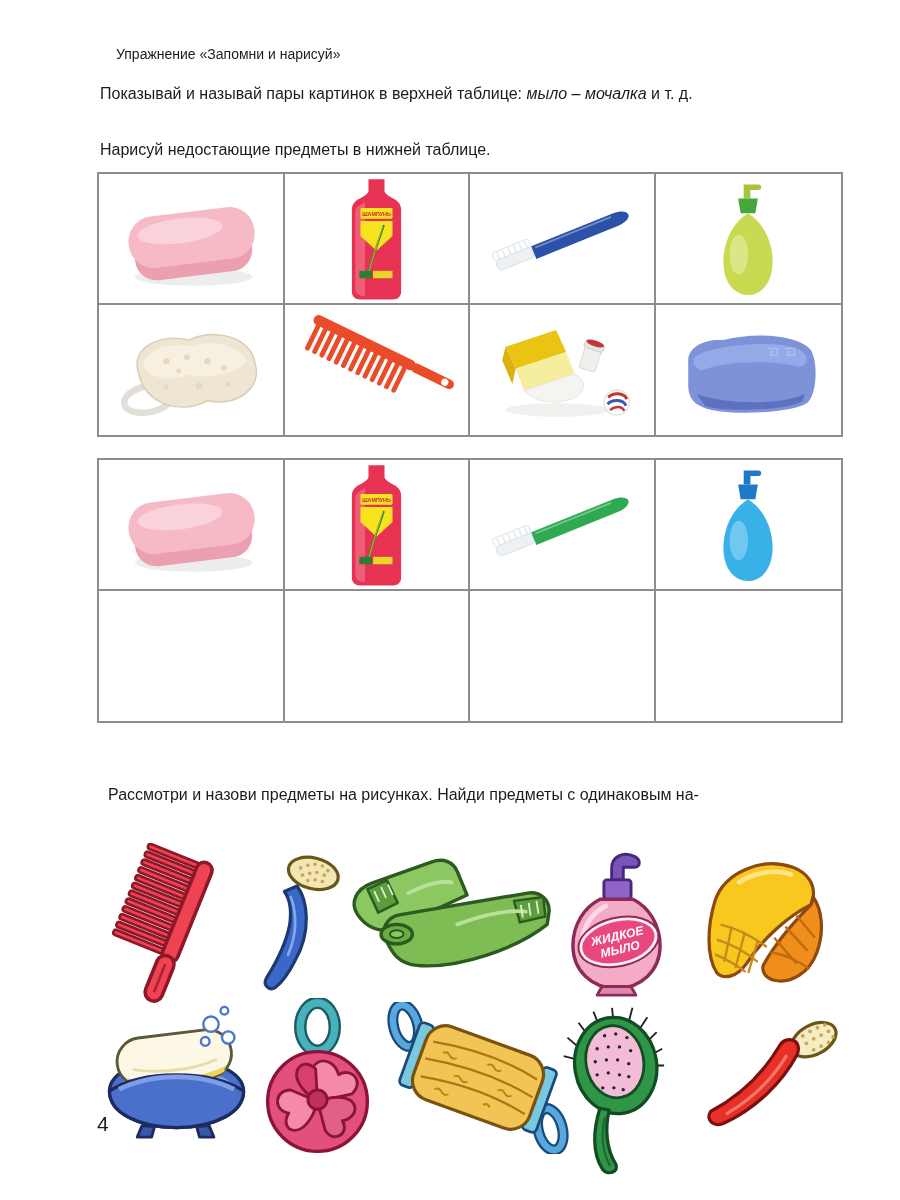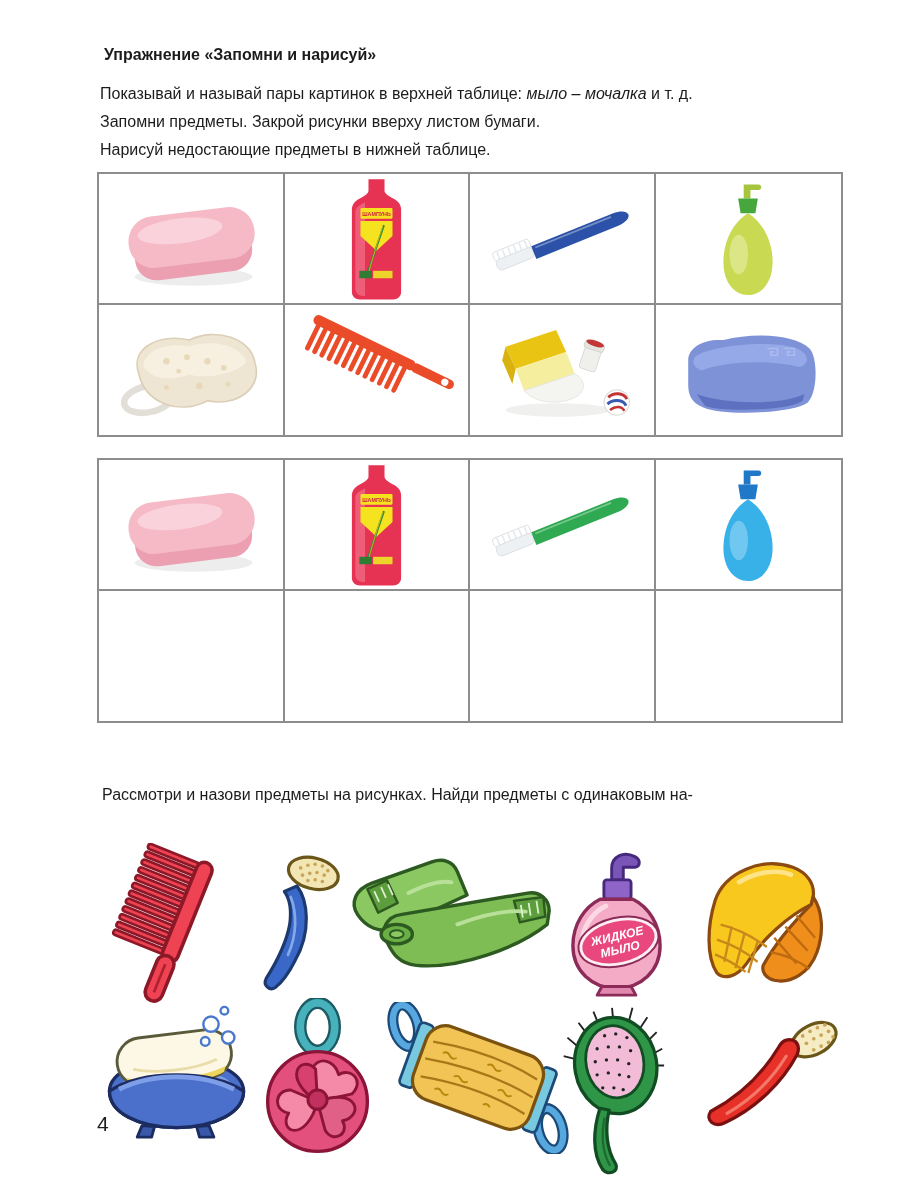--- a/index.html
+++ b/index.html
@@ -1,19 +1,19 @@
 <!DOCTYPE html>
 <html><head>
 <meta charset="utf-8">
 <style>
   * { margin:0; padding:0; box-sizing:border-box; }
   html,body { background:#ffffff; }
   body { font-family:"Liberation Sans", sans-serif; color:#222; }
   .page { position:relative; width:900px; height:1200px; background:#ffffff; overflow:hidden; }
-  .ex-title { position:absolute; left:104px; font-size:16px; font-weight:700; color:#1c1c1c; }
+  .ex-title { position:absolute; left:116px; font-size:14px; font-weight:400; color:#1c1c1c; }
   .ex-text  { position:absolute; left:100px; font-size:16px; line-height:28px; color:#1c1c1c; }
   .ex-text em { font-style:italic; }
   .mem-table { position:absolute; left:97px; width:746px; height:265px;
                display:grid; grid-template-columns:repeat(4,1fr); grid-template-rows:repeat(2,1fr);
                border:2px solid #8d8d8d; background:#fff; }
   .cell { border-right:2px solid #8d8d8d; border-bottom:2px solid #8d8d8d;
           display:flex; align-items:center; justify-content:center; overflow:hidden; }
   .cell:nth-child(4n) { border-right:none; }
   .cell:nth-child(n+5) { border-bottom:none; }
   .cartoon { position:absolute; }
@@ -58,21 +58,21 @@
         <path d="M53,12 h24 c6,0 6,9 0,9 h-13 v14 h-11 Z" fill="var(--noz)"></path>
         <path d="M44,35 h32 l-4,24 h-24 Z" fill="var(--cap)"></path>
         <path d="M60,59 C38,72 20,102 20,138 c0,34 18,54 40,54 s40,-20 40,-54 c0,-36 -18,-66 -40,-79 Z" fill="var(--body)"></path>
         <ellipse cx="45" cy="126" rx="15" ry="32" fill="var(--hl)" opacity="0.55"></ellipse>
       </g>
     </defs>
   </svg>
 
   <h1 class="ex-title" style="top:46px">Упражнение «Запомни и нарисуй»</h1>
 
-  <p class="ex-text" style="top:80px"><span>Показывай и называй пары картинок в верхней таблице: </span><em>мыло – мочалка</em><span> и т. д.</span><br><span>Запомни предметы. Закрой рисунки вверху листом бумаги.</span><br><span>Нарисуй недостающие предметы в нижней таблице.</span></p>
+  <p class="ex-text" style="top:80px"><span>Показывай и называй пары картинок в верхней таблице: </span><em>мыло – мочалка</em><span> и т. д.</span><br><br><span>Нарисуй недостающие предметы в нижней таблице.</span></p>
 
   <div class="mem-table" style="top:172px">
     <div class="cell">
       <svg viewBox="0 0 170 120" width="152" height="107">
           <use href="#def-soap"></use>
         </svg>
     </div>
     <div class="cell">
       <svg viewBox="0 0 110 215" width="63" height="123">
           <use href="#def-shampoo"></use>
@@ -179,21 +179,21 @@
           <use href="#def-dispenser"></use>
         </svg>
     </div>
     <div class="cell"></div>
     <div class="cell"></div>
     <div class="cell"></div>
     <div class="cell"></div>
   </div>
 
 
-  <p class="ex-text" style="top:781px; left:102px"><span>Рассмотри и назови предметы на рисунках. Найди предметы с одинаковым на-</span><br></p>
+  <p class="ex-text" style="top:781px; left:108px"><span>Рассмотри и назови предметы на рисунках. Найди предметы с одинаковым на-</span><br></p>
 
   <svg class="cartoon" style="left:92px; top:843px" viewBox="0 0 175 185" width="155" height="164">
     <g transform="rotate(22 88 97)" stroke="#8c1828" stroke-width="4" stroke-linejoin="round">
       <g fill="#ef4252" stroke-width="3">
         <rect x="30" y="16" width="62" height="6" rx="3"></rect>
           <rect x="30" y="25.5" width="62" height="6" rx="3"></rect>
         <rect x="30" y="35" width="62" height="6" rx="3"></rect>
           <rect x="30" y="44.5" width="62" height="6" rx="3"></rect>
         <rect x="30" y="54" width="62" height="6" rx="3"></rect>
           <rect x="30" y="63.5" width="62" height="6" rx="3"></rect>

